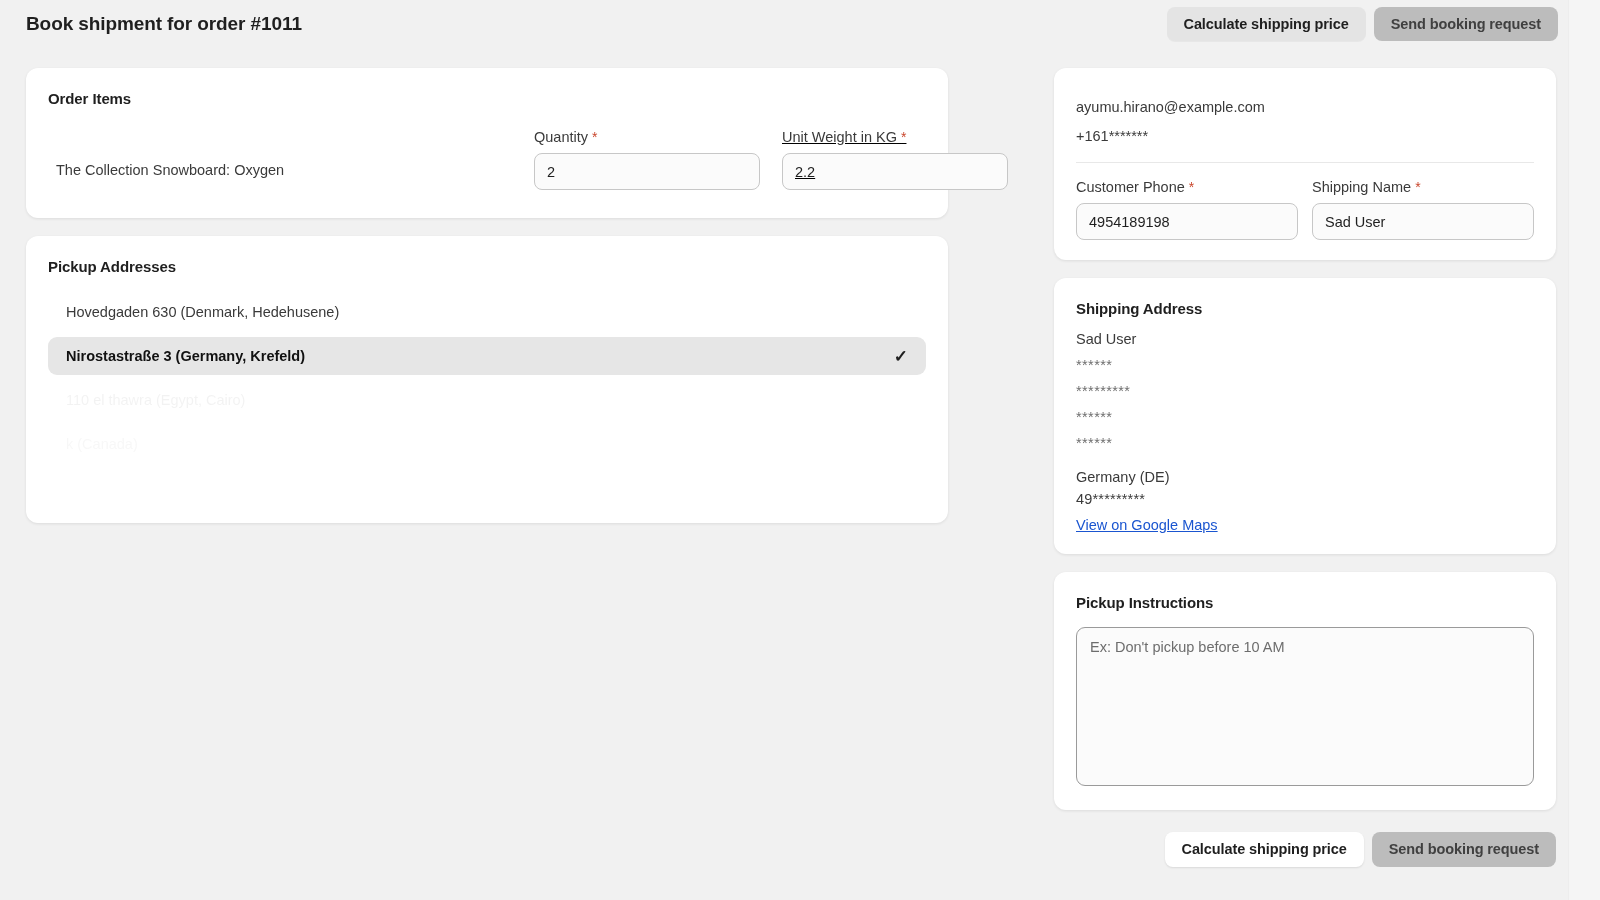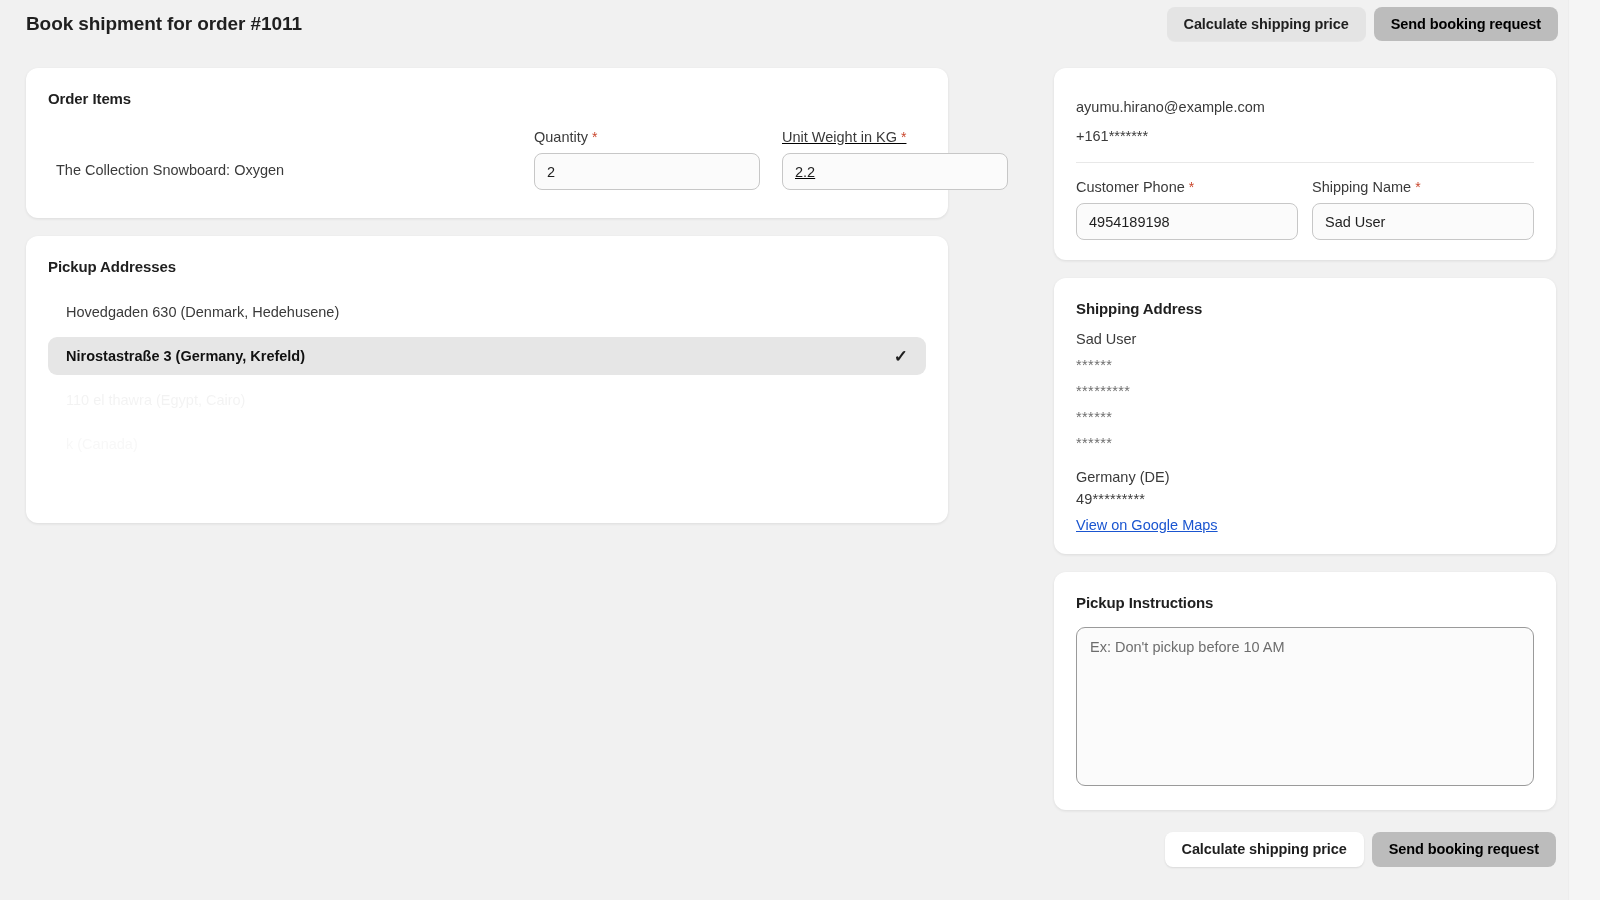--- a/index.html
+++ b/index.html
@@ -59,21 +59,21 @@
     color: #1f1f1f;
     box-shadow: 0 1px 0 rgba(0,0,0,0.04);
   }
   .btn-secondary-light {
     background: #ffffff;
     color: #1f1f1f;
     box-shadow: 0 1px 2px rgba(0,0,0,0.10);
   }
   .btn-disabled {
     background: #bcbcbc;
-    color: #000000;
+    color: #404040;
     cursor: default;
   }
 
   
   .content {
     position: absolute;
     left: 0; top: 48px;
     width: 1568px;
     height: 852px;
   }

